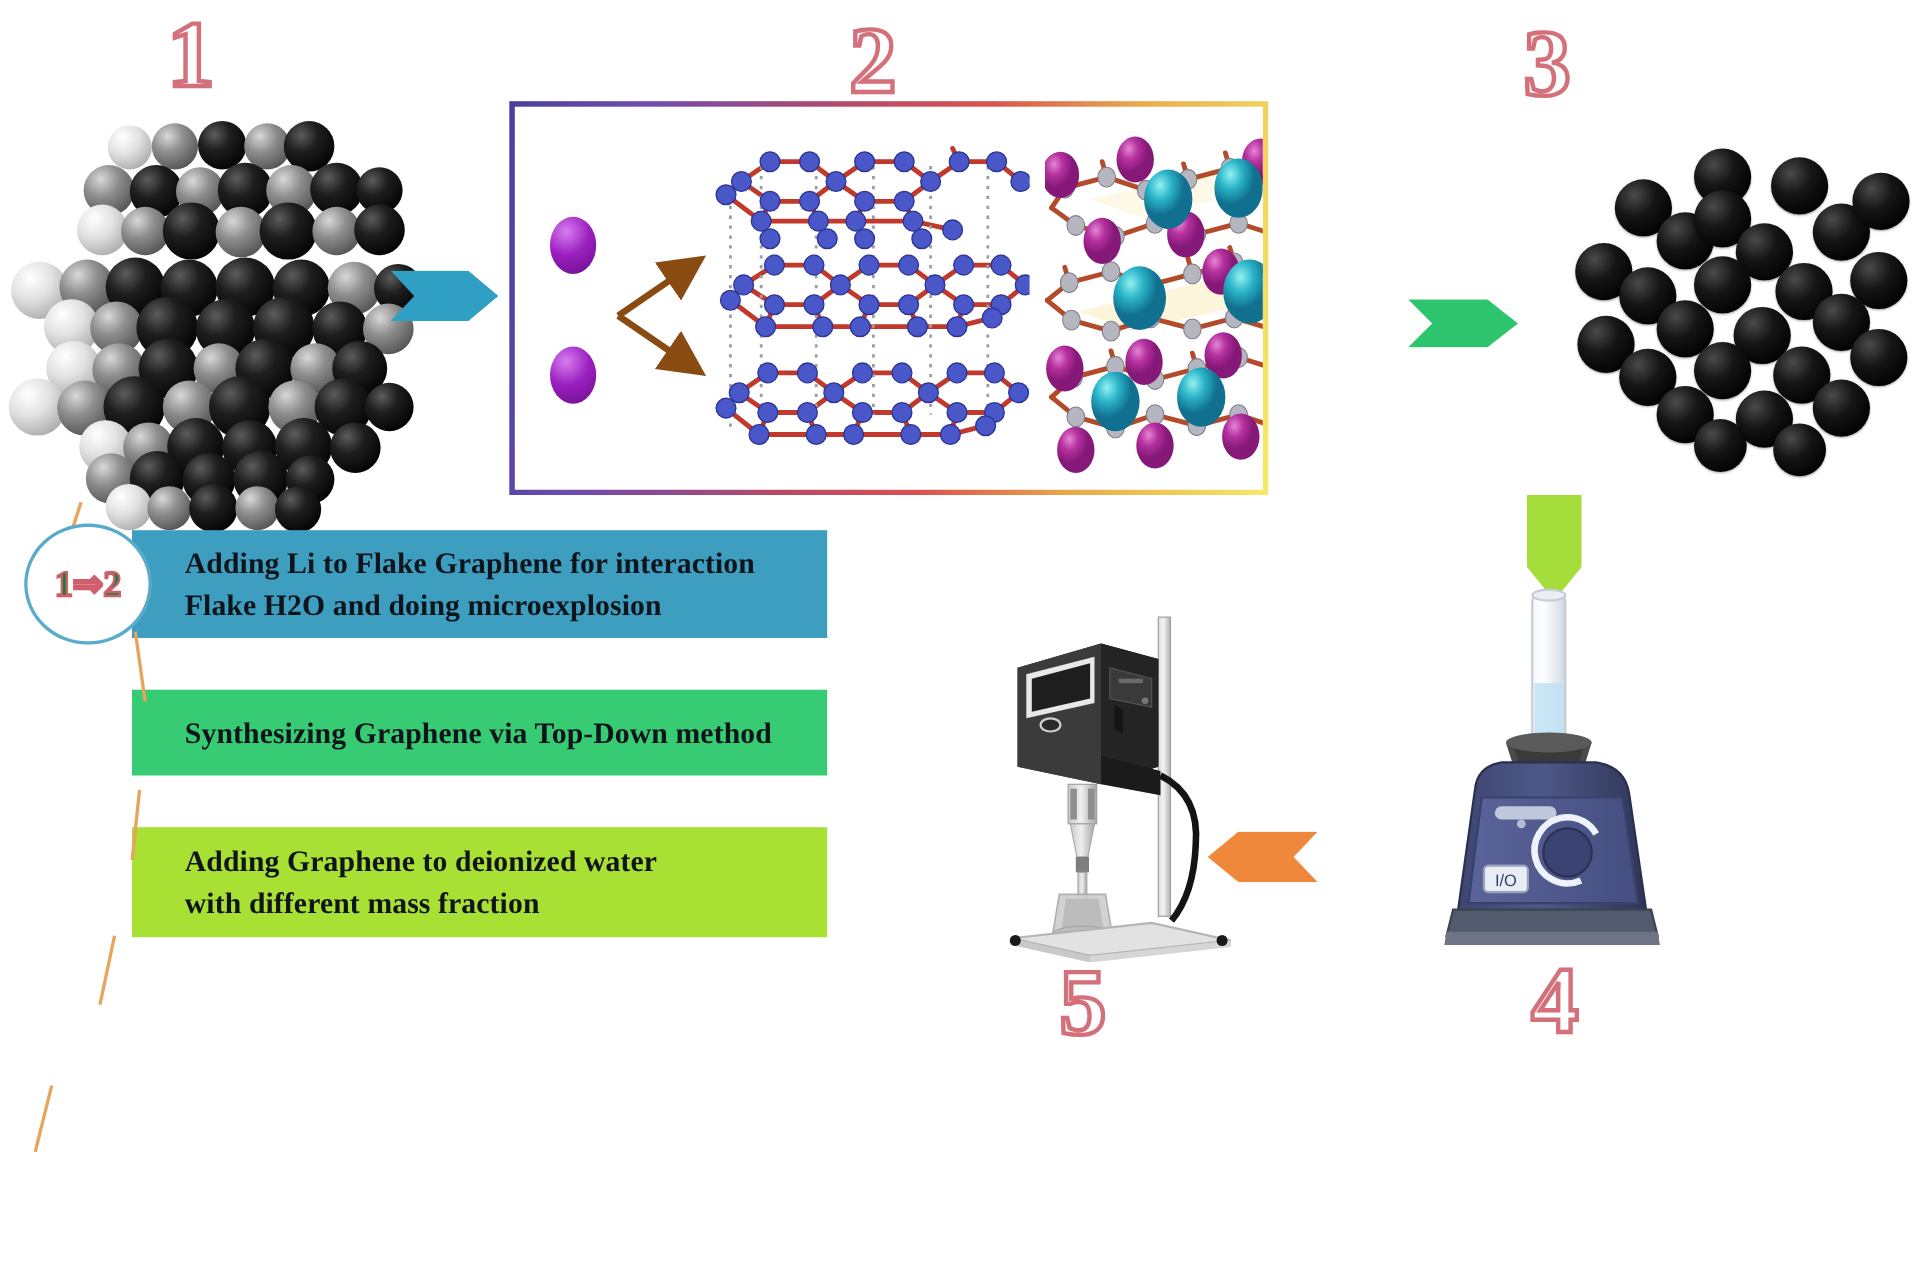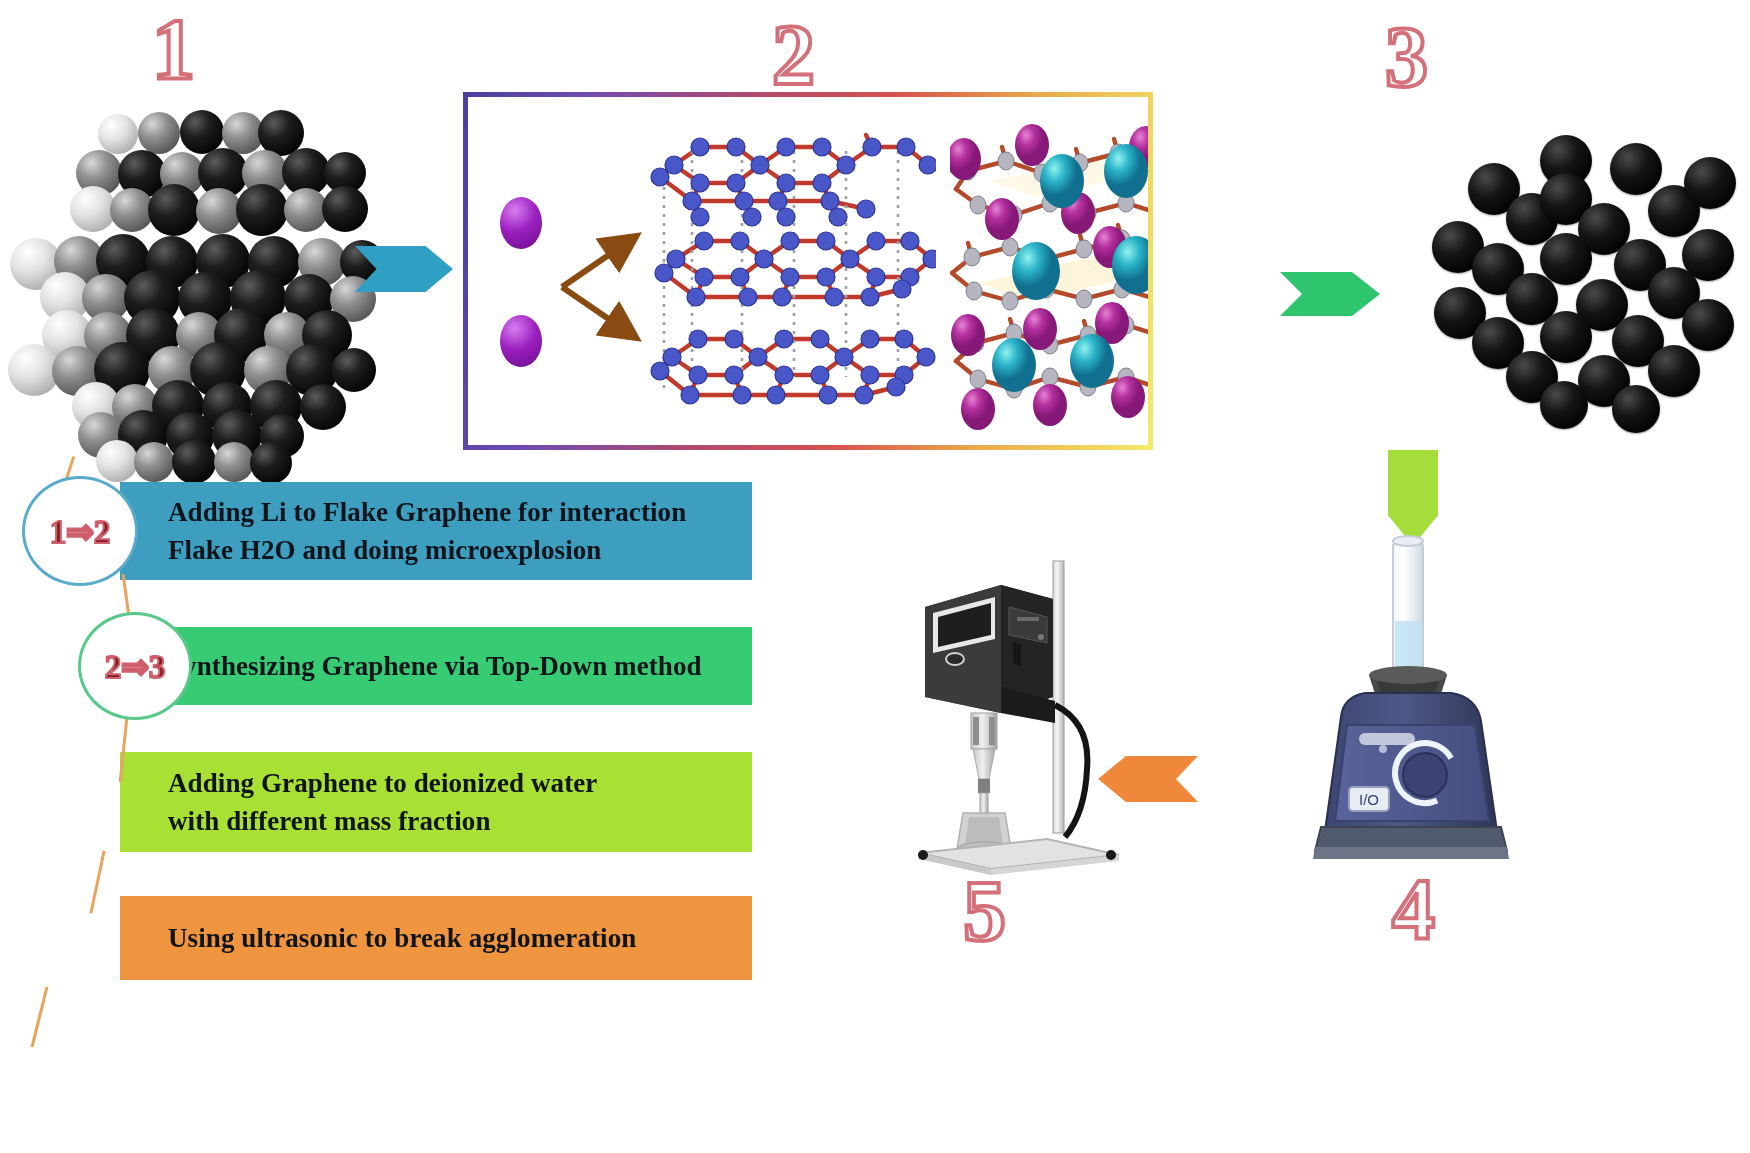--- a/index.html
+++ b/index.html
@@ -46,21 +46,21 @@
     color:#10151c; font-weight:700; font-family:"Liberation Serif", serif;
     padding-left:48px;
   }
   .bar .lines { display:flex; flex-direction:column; justify-content:center; gap:10px; }
   .bar .ln { font-size:27px; line-height:1.05; white-space:nowrap; letter-spacing:.1px; }
 
   .node {
     position:absolute; background:#fff; border-radius:50%;
     display:flex; align-items:center; justify-content:center;
     font-family:"Liberation Serif", serif; font-size:33px; font-weight:700;
-    color:#7f1d1d; -webkit-text-stroke:2.1px #cf5f6c;
+    color:#15803d; -webkit-text-stroke:2.1px #cf5f6c;
     z-index:6; white-space:nowrap;
   }
   .connector { position:absolute; border-left:3px solid #e8a35c; z-index:2; }
 
   
   .sp { position:absolute; border-radius:50%; }
   .sp-k { background:radial-gradient(circle at 34% 28%, #5c5c5c 0%, #1e1e1e 34%, #040404 78%); }
   .sp-g { background:radial-gradient(circle at 34% 28%, #d8d8d8 0%, #8e8e8e 36%, #4c4c4c 85%); }
   .sp-w { background:radial-gradient(circle at 34% 28%, #ffffff 0%, #e2e2e2 38%, #9c9c9c 92%); }
   .sp-b { background:radial-gradient(circle at 34% 28%, #4a4a4a 0%, #151515 38%, #000 82%);
@@ -527,28 +527,22 @@
       <div class="ln" data-name="transition-1-2-line-2">Flake H2O and doing microexplosion</div>
     </div>
   </div>
   <div class="node" style="left:22px; top:476px; width:116px; height:110px; border:3px solid #5aabcb;" data-name="transition-node-1-2">1⇒2</div>
 
   <div class="bar" style="top:627px; width:632px; height:78px; background:#37cc74;" data-name="transition-bar-2-3">
     <div class="lines">
       <div class="ln" data-name="transition-2-3-line-1">Synthesizing Graphene via Top-Down method</div>
     </div>
   </div>
-  <div class="node" style="left:78px; top:612px; width:114px; height:108px; border:3px solid #58c98a;" data-name="transition-node-2-3">2⇒3</div>
 
   <div class="bar" style="top:752px; width:632px; height:100px; background:#a8e034;" data-name="transition-bar-3-4">
     <div class="lines">
       <div class="ln" data-name="transition-3-4-line-1">Adding Graphene to deionized water</div>
       <div class="ln" data-name="transition-3-4-line-2">with different mass fraction</div>
     </div>
   </div>
 
-  <div class="bar" style="top:896px; width:632px; height:84px; background:#f0953f;" data-name="transition-bar-4-5">
-    <div class="lines">
-      <div class="ln" data-name="transition-4-5-line-1">Using ultrasonic to break agglomeration</div>
-    </div>
-  </div>
 
 </div>
 
 </body></html>

